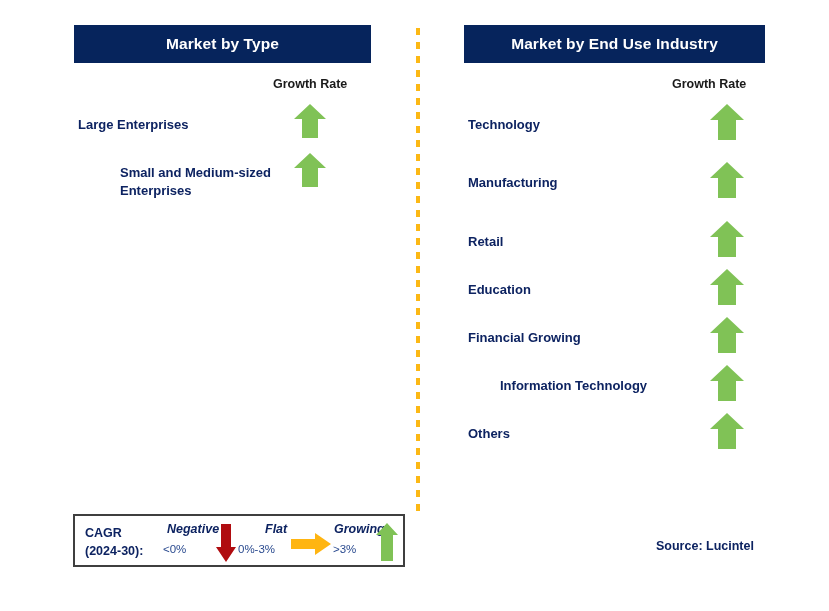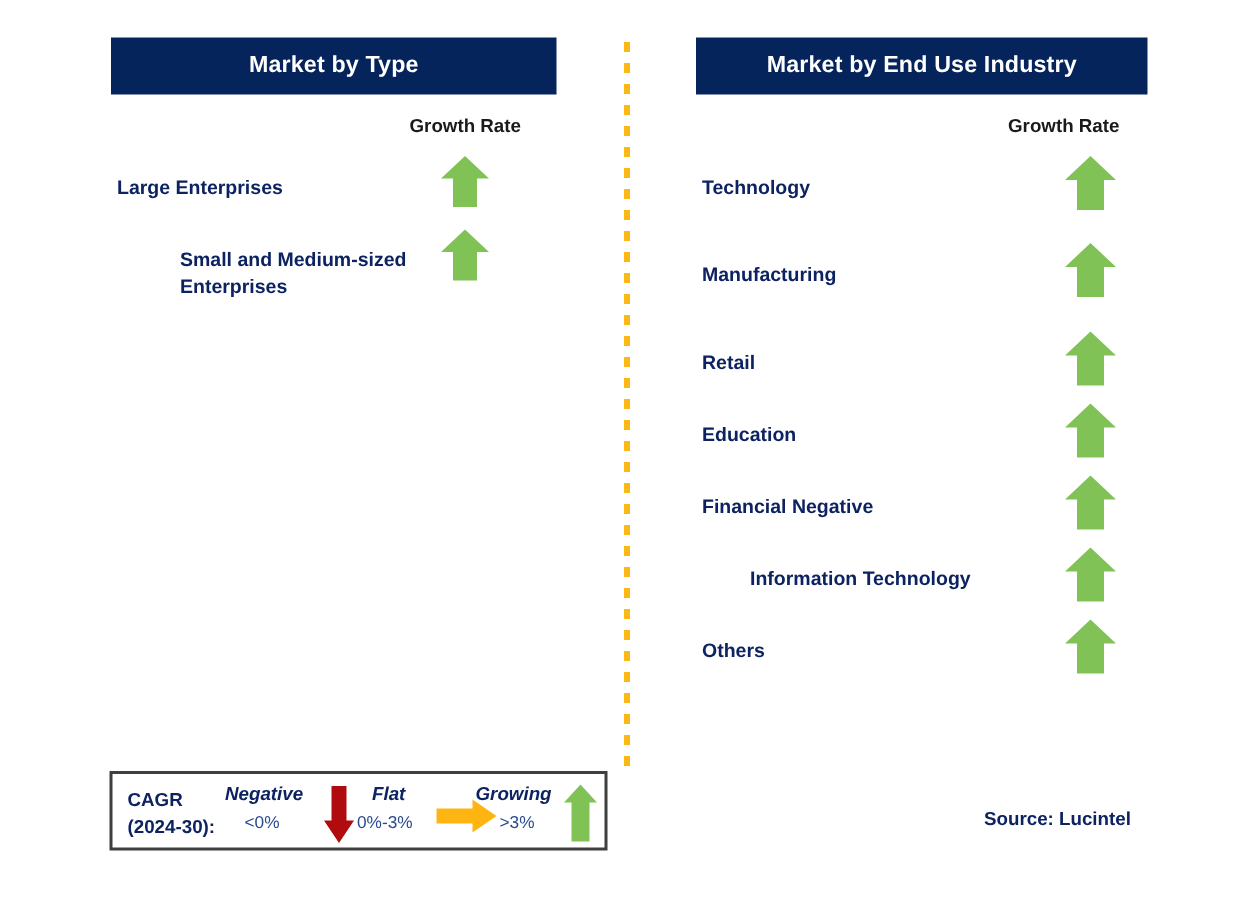--- a/index.html
+++ b/index.html
@@ -100,20 +100,21 @@
     color: #0d2361;
     line-height: 1.45;
   }
   .legend-term {
     position: absolute;
     font-size: 12.5px;
     font-style: italic;
     font-weight: bold;
     color: #0d2361;
     white-space: nowrap;
+    margin-left: 17px;
   }
   .legend-range {
     position: absolute;
     font-size: 11.5px;
     color: #2a4a8f;
     white-space: nowrap;
   }
   .legend-icon { position: absolute; }
 
   
@@ -195,21 +196,21 @@
   <div class="seg-row" style="left:468px; top:279px; width:230px; height:22px;">
     <span class="seg-label">Education</span>
   </div>
   <div class="seg-arrow-cell" style="left:709px; top:268px;">
     <svg class="arrow-up-green" width="36" height="38" viewBox="0 0 36 38">
       <polygon points="18,1 35,17 27,17 27,37 9,37 9,17 1,17" fill="#80c256"></polygon>
     </svg>
   </div>
 
   <div class="seg-row" style="left:468px; top:327px; width:240px; height:22px;">
-    <span class="seg-label">Financial Negative</span>
+    <span class="seg-label">Financial Growing</span>
   </div>
   <div class="seg-arrow-cell" style="left:709px; top:316px;">
     <svg class="arrow-up-green" width="36" height="38" viewBox="0 0 36 38">
       <polygon points="18,1 35,17 27,17 27,37 9,37 9,17 1,17" fill="#80c256"></polygon>
     </svg>
   </div>
 
   <div class="seg-row" style="left:468px; top:375px; width:250px; height:22px;margin-left:32px;">
     <span class="seg-label">Information Technology</span>
   </div>

